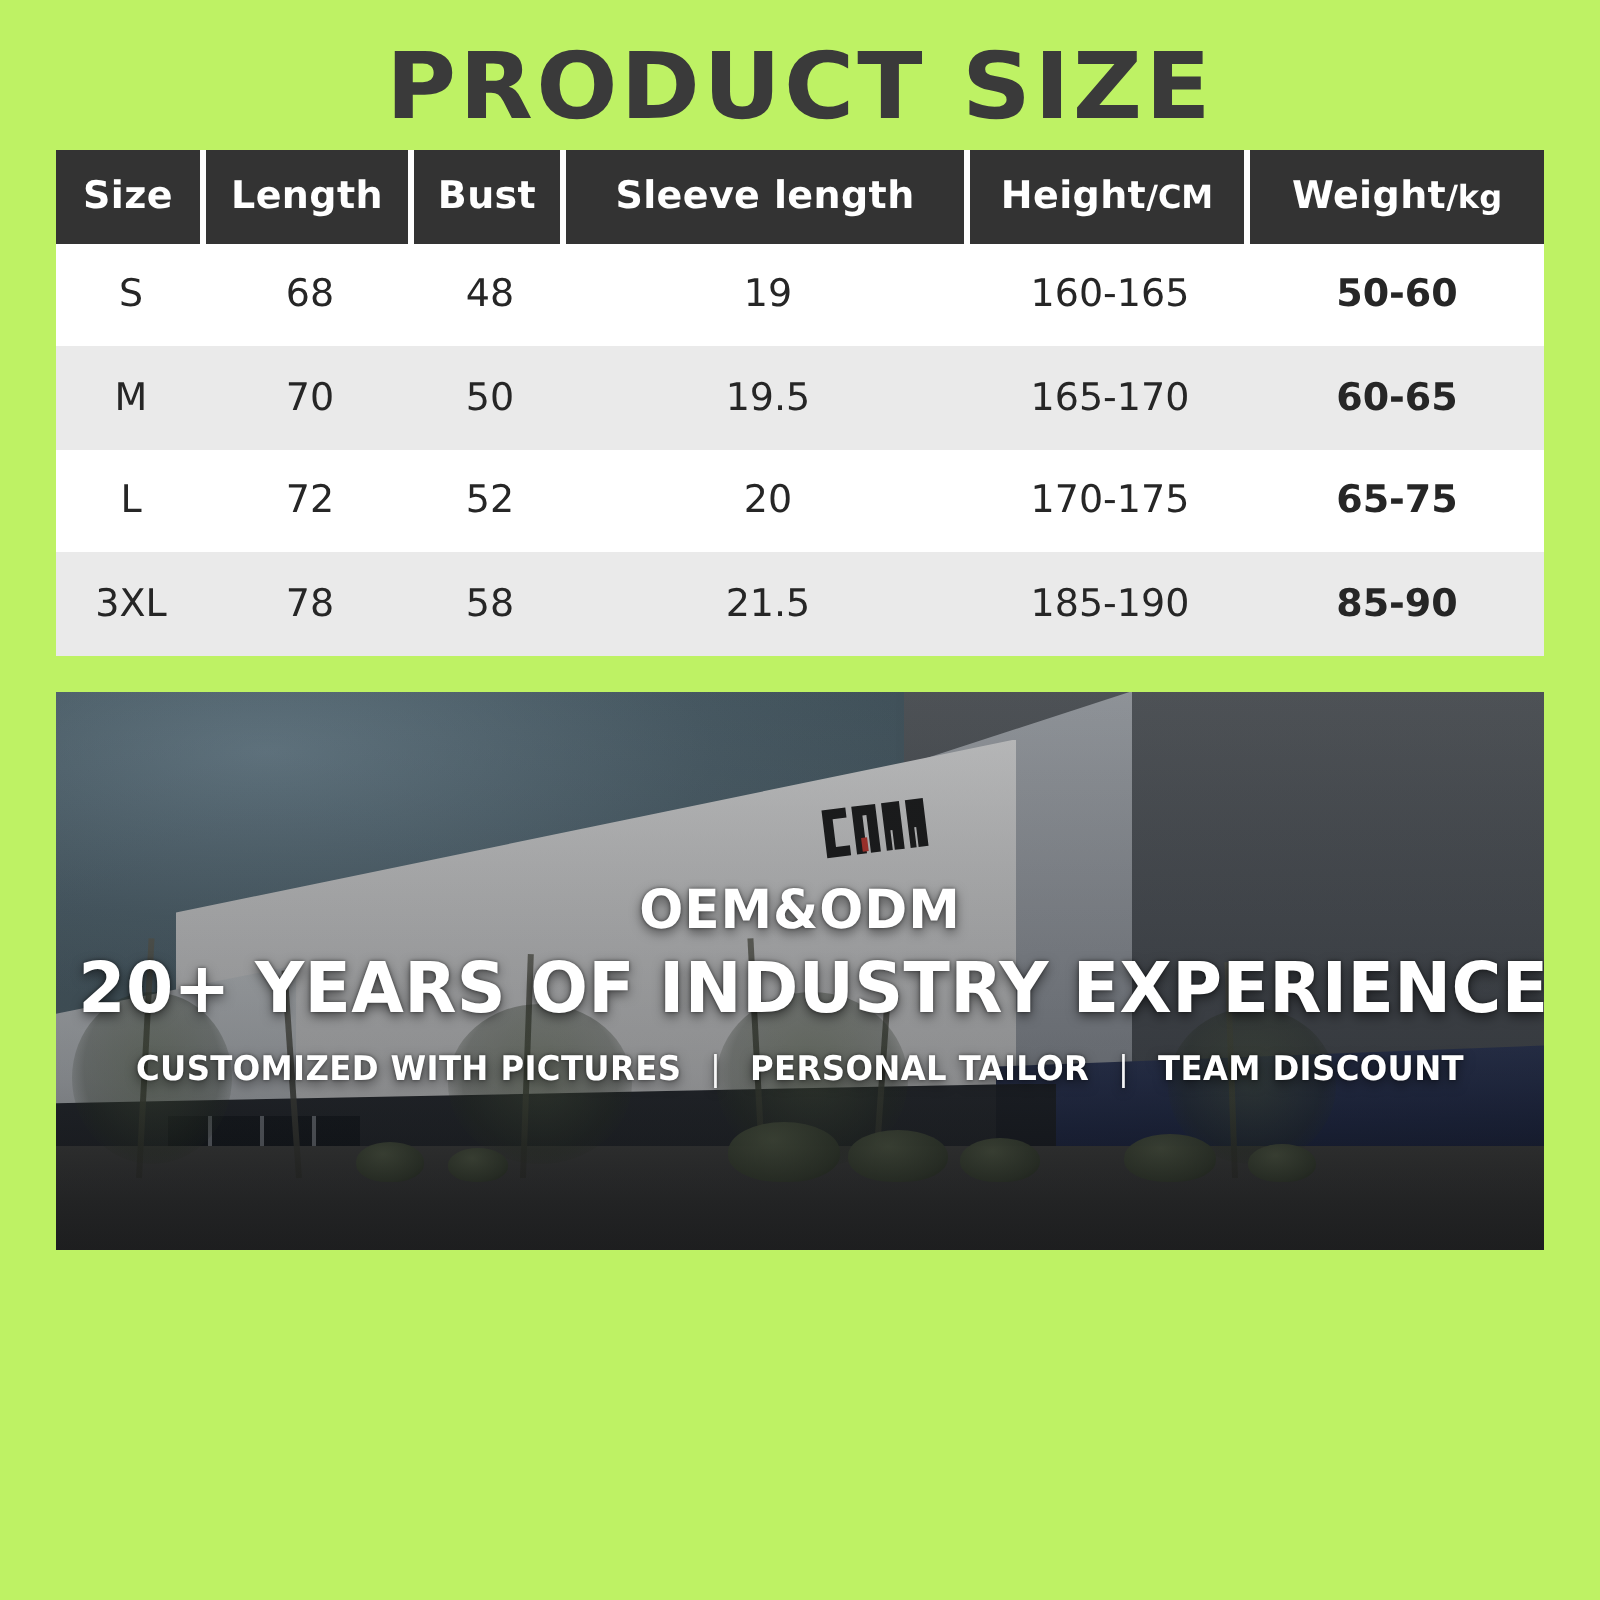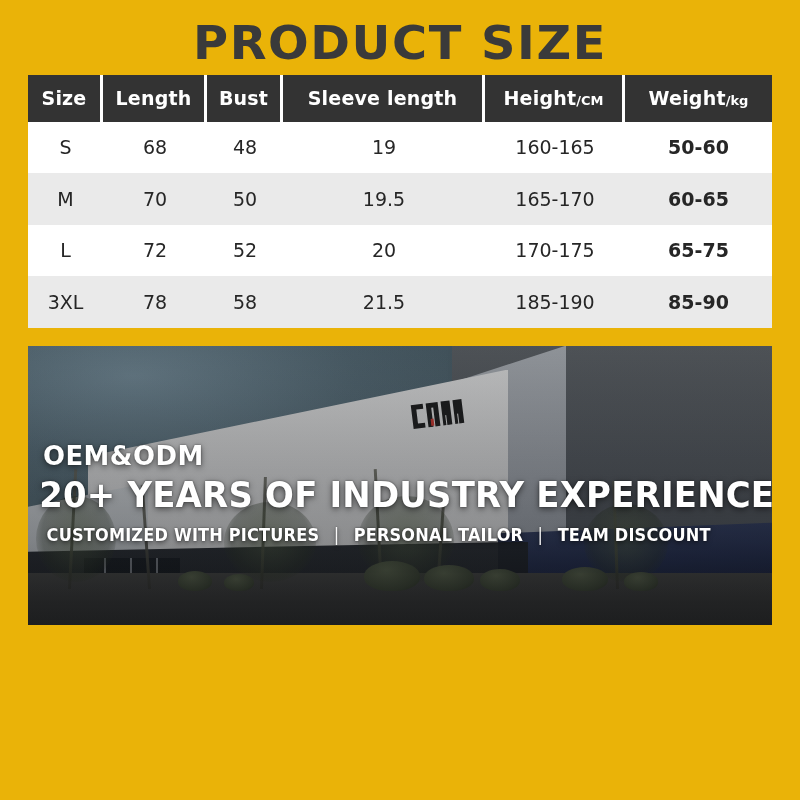--- a/index.html
+++ b/index.html
@@ -10,21 +10,21 @@
     width: 800px;
     height: 800px;
     background: #ffffff;
     font-family: "Liberation Sans", sans-serif;
     overflow: hidden;
   }
   .page {
     position: relative;
     width: 800px;
     height: 800px;
-    background: #eab308;
+    background: #bef264;
     box-sizing: border-box;
   }
 
   
   .title {
     text-align: center;
     font-family: "DejaVu Sans", sans-serif;
     font-weight: 700;
     font-size: 46px;
     letter-spacing: 1.5px;
@@ -56,21 +56,21 @@
     text-align: center;
     vertical-align: middle;
     border-right: 3px solid #ffffff;
     white-space: nowrap;
     letter-spacing: 0.2px;
   }
   table.size-table th:last-child {
     border-right: none;
   }
   .unit {
-    font-size: 13px;
+    font-size: 16px;
     font-weight: 700;
     letter-spacing: 0;
     vertical-align: baseline;
   }
   table.size-table td {
     height: 51.5px;
     text-align: center;
     vertical-align: middle;
     font-family: "DejaVu Sans", sans-serif;
     font-size: 19px;
@@ -230,21 +230,21 @@
     background: linear-gradient(180deg, rgba(22,28,34,0.12) 0%, rgba(18,22,28,0.28) 70%, rgba(12,14,18,0.42) 100%);
     pointer-events: none;
   }
 
   
   .banner-text {
     position: absolute;
     left: 0;
     right: 0;
     top: 96px;
-    text-align: left;
+    text-align: center;
     color: #ffffff;
     font-family: "DejaVu Sans", sans-serif;
     text-shadow: 0 2px 6px rgba(0,0,0,0.55), 0 0 2px rgba(0,0,0,0.5);
   }
   .bt-line1 {
     font-size: 27px;
     font-weight: 700;
     letter-spacing: 0.5px;
     line-height: 1.0;
     transform: scaleX(0.96);

